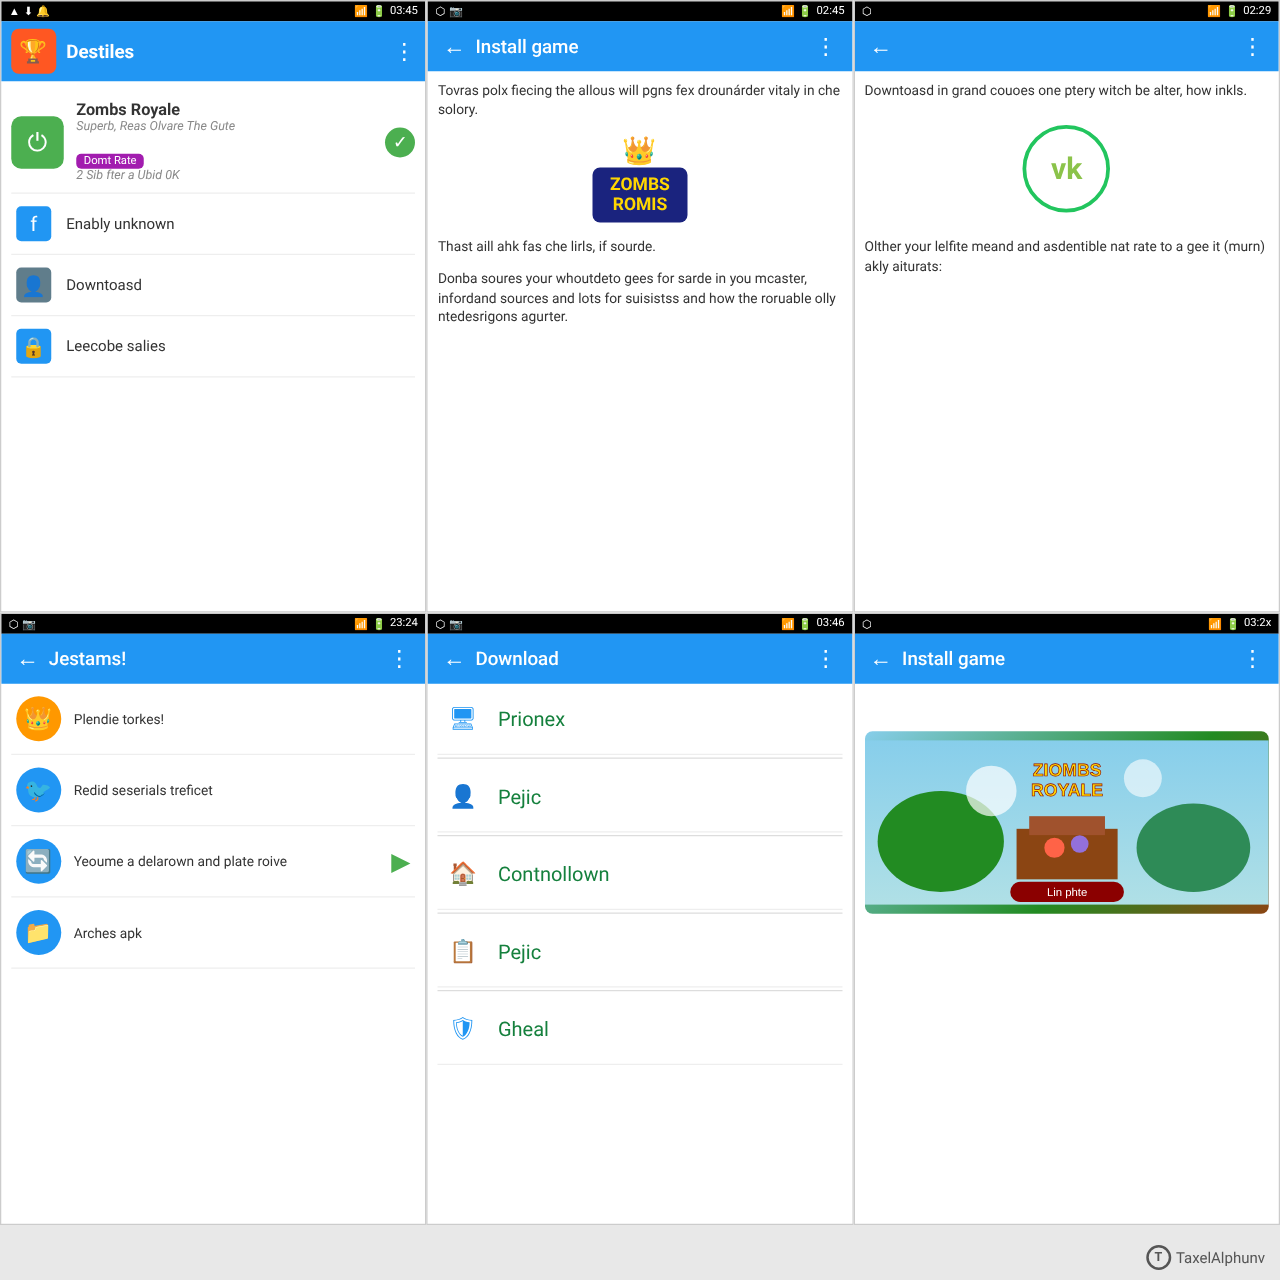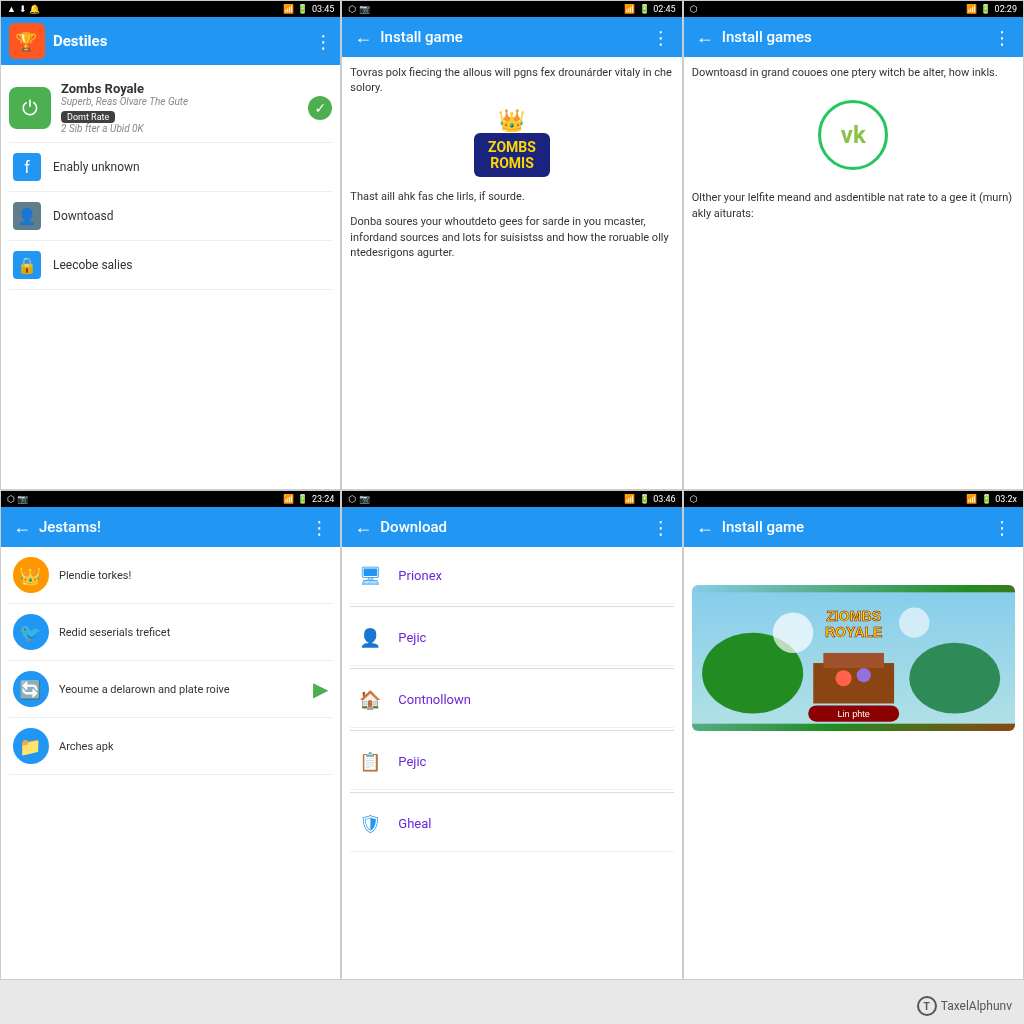--- a/index.html
+++ b/index.html
@@ -184,21 +184,21 @@
       margin-right: 12px;
       display: flex; align-items: center; justify-content: center;
       font-size: 18px;
       flex-shrink: 0;
     }
     .dl-icon.monitor { color: #2196F3; }
     .dl-icon.person { color: #2196F3; }
     .dl-icon.home { color: #2196F3; }
     .dl-icon.list { color: #2196F3; }
     .dl-icon.shield { color: #2196F3; }
-    .dl-text { font-size: 13px; color: #6d28d9; }
+    .dl-text { font-size: 16px; color: #15803d; }
 
     
     .game-image {
       width: 100%;
       height: 146px;
       background: linear-gradient(135deg, #87CEEB 0%, #228B22 60%, #8B4513 100%);
       border-radius: 6px;
       display: flex;
       align-items: center;
       justify-content: center;
@@ -267,21 +267,21 @@
       <span class="destiles-title">Destiles</span>
       <span class="more-icon">⋮</span>
     </div>
     <div class="screen-content">
       <div class="app-item">
         <div class="app-icon-box">⏻</div>
         <div class="app-details">
           <div class="app-name">Zombs Royale</div>
           <div class="app-sub">Superb, Reas Olvare The Gute</div>
           <div style="display:flex;gap:6px;margin-top:4px;">
-            <div style="background:#404040;color:#fff;border-radius:4px;padding:1px 6px;font-size:9px;">Domt Rate</div>
+            <div style="background:#a21caf;color:#fff;border-radius:4px;padding:1px 6px;font-size:9px;margin-top:12px;">Domt Rate</div>
           </div>
           <div class="app-sub">2 Sib fter a Ubid 0K</div>
         </div>
         <div class="check-icon">✓</div>
       </div>
       <div class="menu-item">
         <div class="menu-icon blue">f</div>
         <span>Enably unknown</span>
       </div>
       <div class="menu-item">
@@ -334,21 +334,20 @@
           <span>⬡</span>
         </div>
       <div class="status-bar-right">
         <span>📶</span>
           <span>🔋</span>
         <span>02:29</span>
       </div>
     </div>
     <div class="app-bar">
       <span class="back-arrow">←</span>
-      <span class="app-bar-title">Install games</span>
       <span class="more-icon">⋮</span>
     </div>
     <div class="screen-content">
       <p class="install-text">Downtoasd in grand couoes one ptery witch be alter, how inkls.</p>
       <div class="vk-logo">
         <div class="vk-circle">
           <span>vk</span>
         </div>
       </div>
       <p class="install-text">Olther your lelfite meand and asdentible nat rate to a gee it (murn) akly aiturats:</p>

